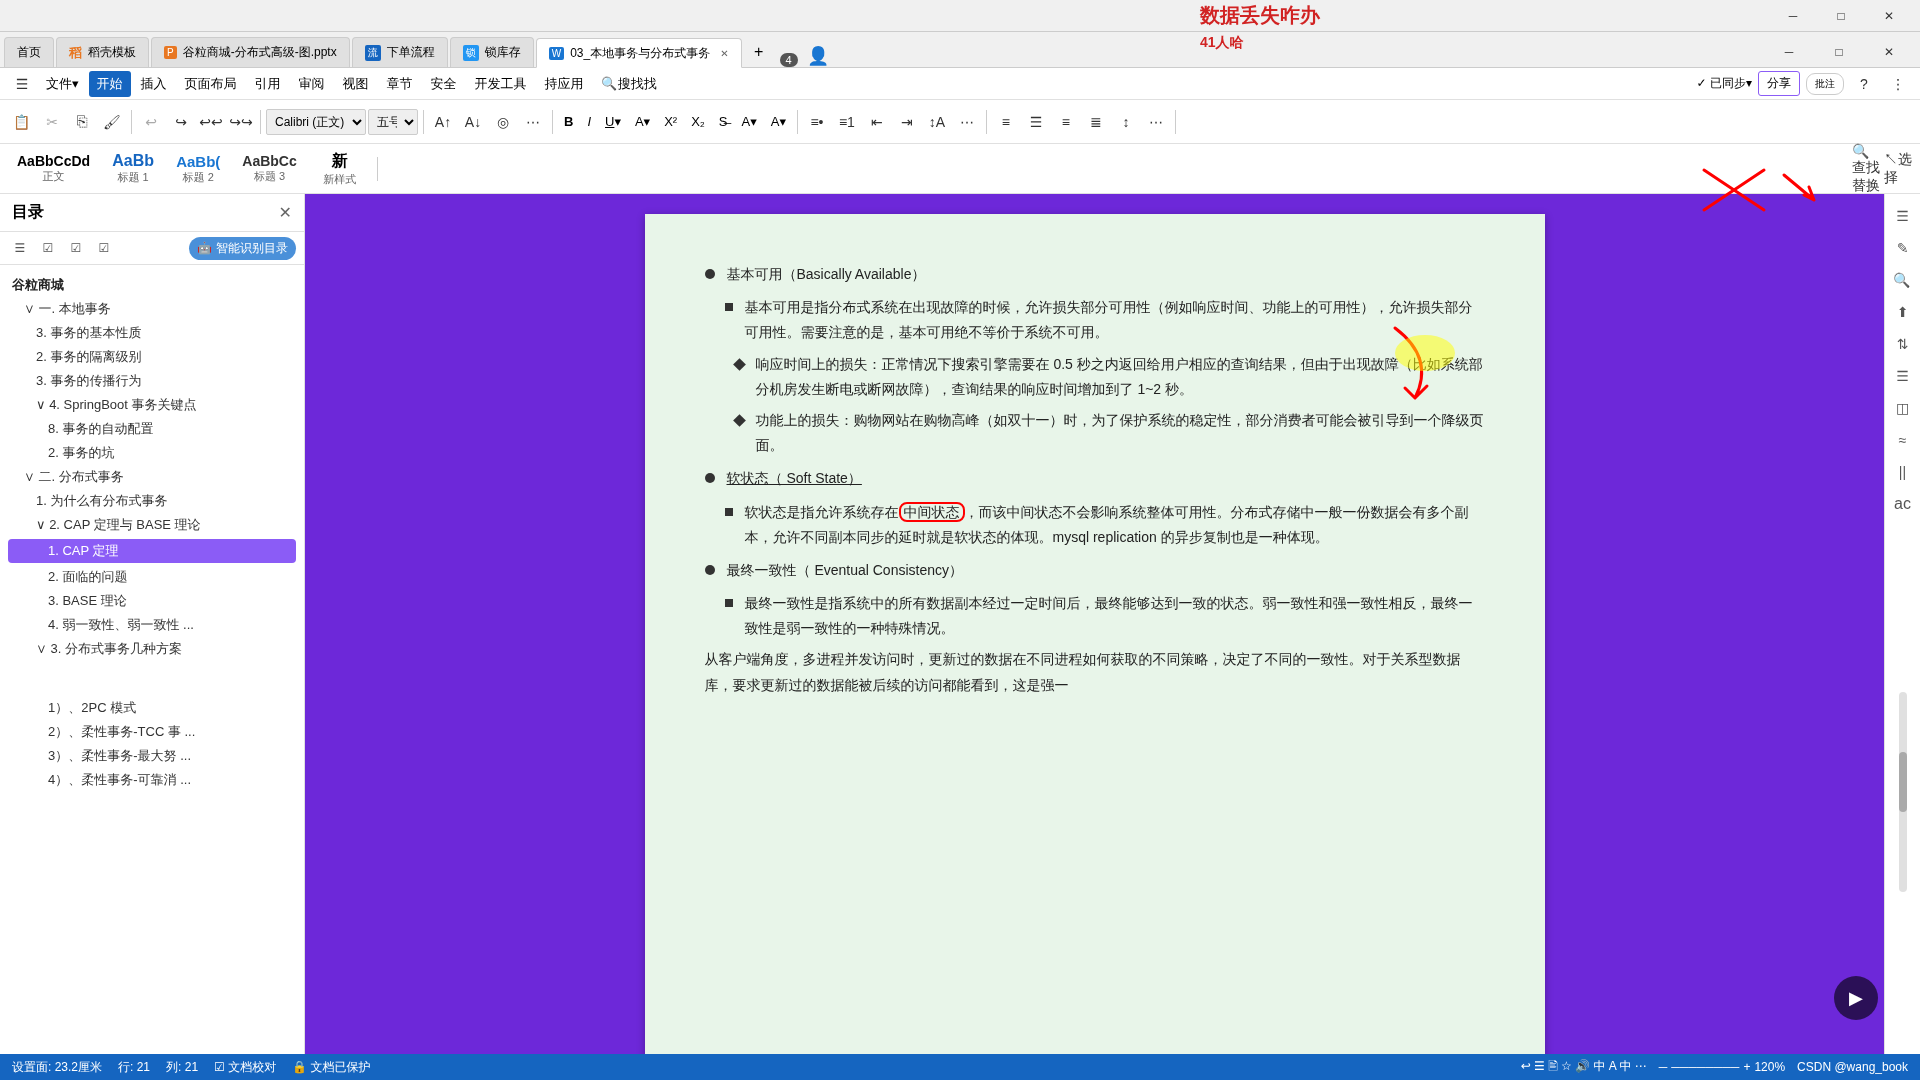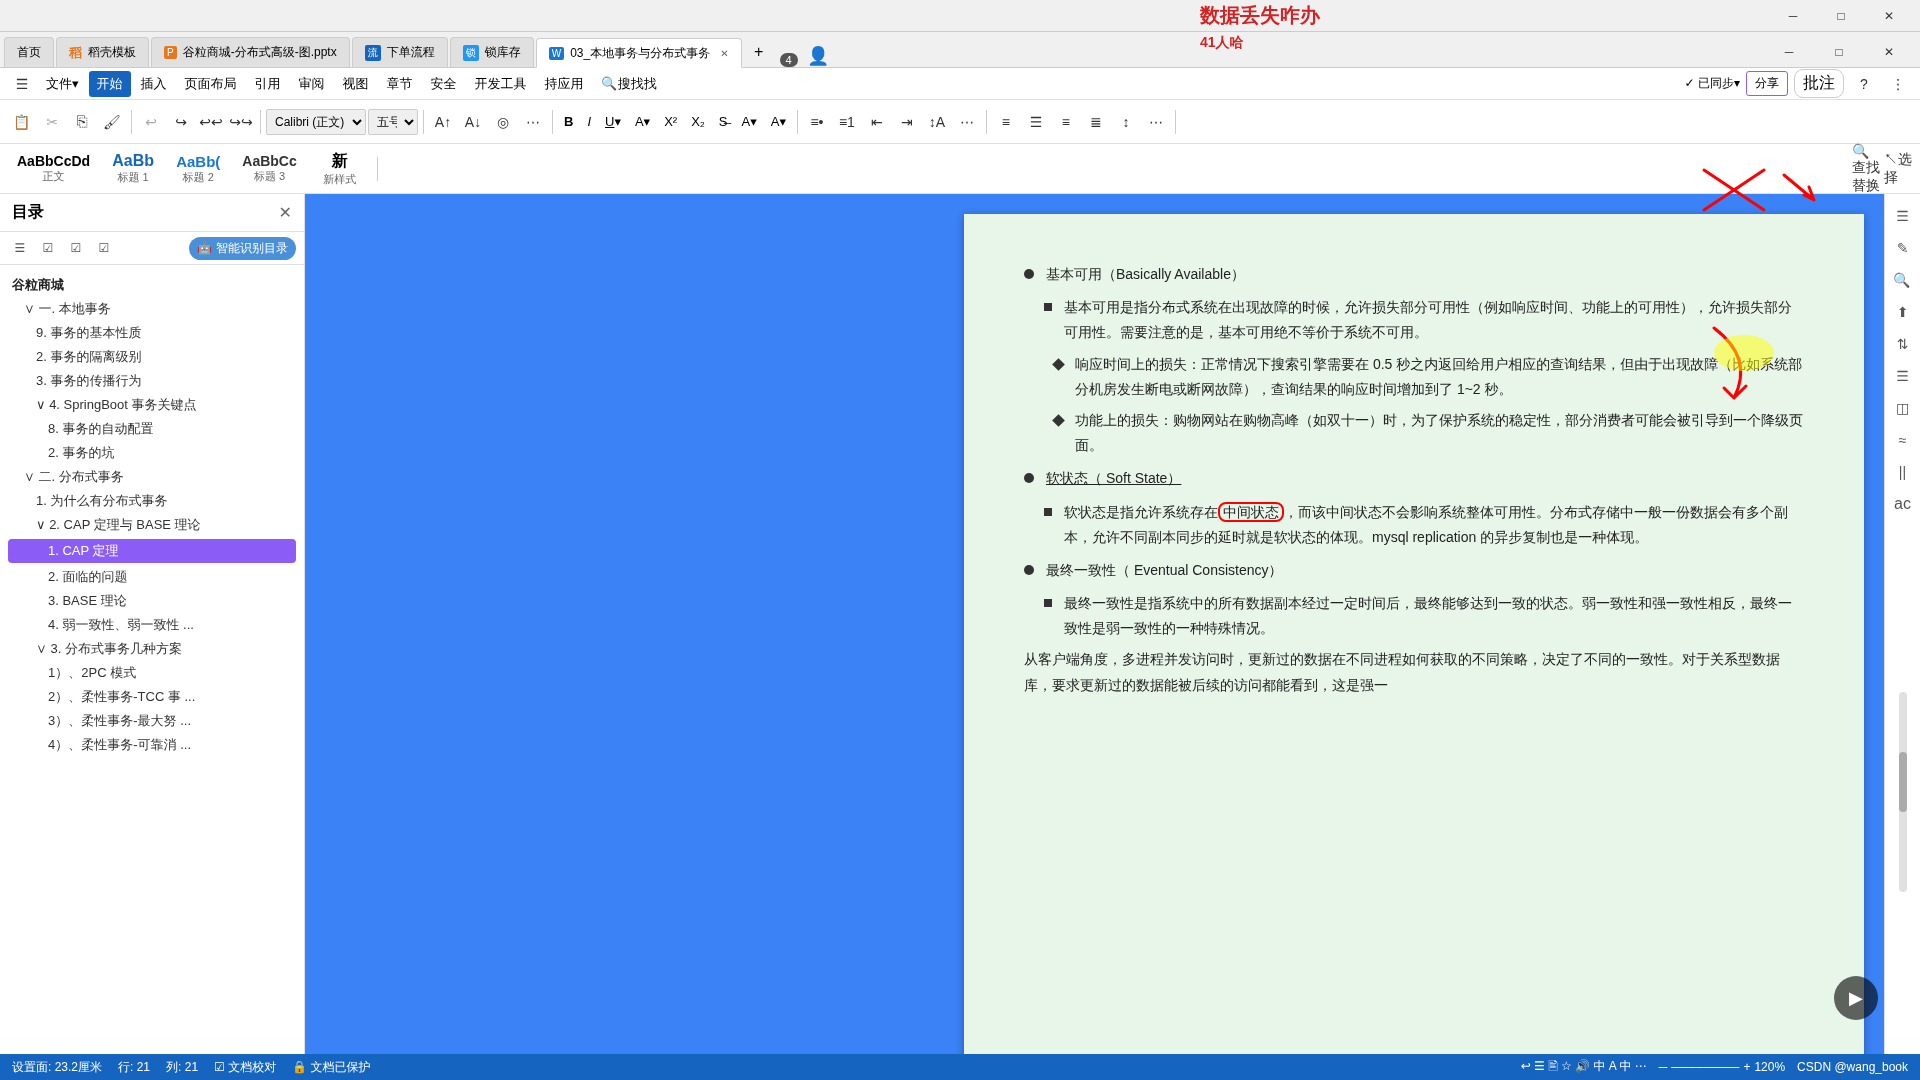--- a/index.html
+++ b/index.html
@@ -255,24 +255,24 @@
     .toc-item.sub {
       padding-left: 36px;
     }
     .toc-item.sub.active {
       padding-left: 28px;
     }
 
     
     .doc-area {
       flex: 1;
-      background: #3b82f6;
+      background: #6d28d9;
       overflow-y: auto;
       display: flex;
-      justify-content: flex-end;
+      justify-content: center;
       padding: 20px;
     }
     .doc-page {
       width: 900px;
       background: #e8f5e9;
       min-height: 900px;
       padding: 40px 60px;
       box-shadow: 0 2px 8px rgba(0,0,0,0.3);
     }
 
@@ -473,21 +473,21 @@
   <div class="menu-item">审阅</div>
   <div class="menu-item">视图</div>
   <div class="menu-item">章节</div>
   <div class="menu-item">安全</div>
   <div class="menu-item">开发工具</div>
   <div class="menu-item">持应用</div>
   <div class="menu-item" style="display:flex;align-items:center;gap:3px;">🔍搜找找</div>
   <div class="right-top-area">
     <div style="display:flex;align-items:center;gap:4px;font-size:12px;cursor:pointer;">✓ 已同步▾</div>
     <div style="font-size:12px;cursor:pointer;padding:3px 8px;border:1px solid #8b5cf6;border-radius:3px;">分享</div>
-    <div style="font-size:16px;cursor:pointer;padding:3px 8px;border:1px solid #ccc;border-radius:9px;">批注</div>
+    <div style="font-size:10px;cursor:pointer;padding:3px 8px;border:1px solid #ccc;border-radius:9px;">批注</div>
     <div class="toolbar-btn">?</div>
     <div class="toolbar-btn">⋮</div>
   </div>
 </div>
 
 <div class="toolbar">
   <div class="toolbar-btn">📋</div>
   <div class="toolbar-btn disabled">✂</div>
   <div class="toolbar-btn">⎘</div>
   <div class="toolbar-btn">🖌</div>
@@ -586,35 +586,35 @@
       <div class="sidebar-toolbar-btn">☑</div>
       <div class="ai-btn">
         <span>🤖</span>
         <span>智能识别目录</span>
       </div>
     </div>
     <div class="toc-content">
 
       <div class="toc-section-header">谷粒商城</div>
       <div class="toc-item">∨ 一. 本地事务</div>
-      <div class="toc-item sub">9. 事务的基本性质</div>
+      <div class="toc-item sub">3. 事务的基本性质</div>
       <div class="toc-item sub">2. 事务的隔离级别</div>
       <div class="toc-item sub">3. 事务的传播行为</div>
       <div class="toc-item sub">∨ 4. SpringBoot 事务关键点</div>
       <div class="toc-item sub" style="padding-left:48px;">8. 事务的自动配置</div>
       <div class="toc-item sub" style="padding-left:48px;">2. 事务的坑</div>
       <div class="toc-item">∨ 二. 分布式事务</div>
       <div class="toc-item sub">1. 为什么有分布式事务</div>
       <div class="toc-item sub">∨ 2. CAP 定理与 BASE 理论</div>
       <div class="toc-item sub active" style="margin:2px 8px;border-radius:4px;padding-left:40px;">1. CAP 定理</div>
       <div class="toc-item sub" style="padding-left:48px;">2. 面临的问题</div>
       <div class="toc-item sub" style="padding-left:48px;">3. BASE 理论</div>
       <div class="toc-item sub" style="padding-left:48px;">4. 弱一致性、弱一致性 ...</div>
       <div class="toc-item sub">∨ 3. 分布式事务几种方案</div>
-      <div class="toc-item sub" style="padding-left:48px;">1）、2PC 模式</div>
+      <div class="toc-item sub" style="padding-left:48px;margin-top:35px;">1）、2PC 模式</div>
       <div class="toc-item sub" style="padding-left:48px;">2）、柔性事务-TCC 事 ...</div>
       <div class="toc-item sub" style="padding-left:48px;">3）、柔性事务-最大努 ...</div>
       <div class="toc-item sub" style="padding-left:48px;">4）、柔性事务-可靠消 ...</div>
     </div>
   </div>
 
   <div class="doc-area">
     <div class="doc-page">
 
       <div class="doc-bullet-main">

